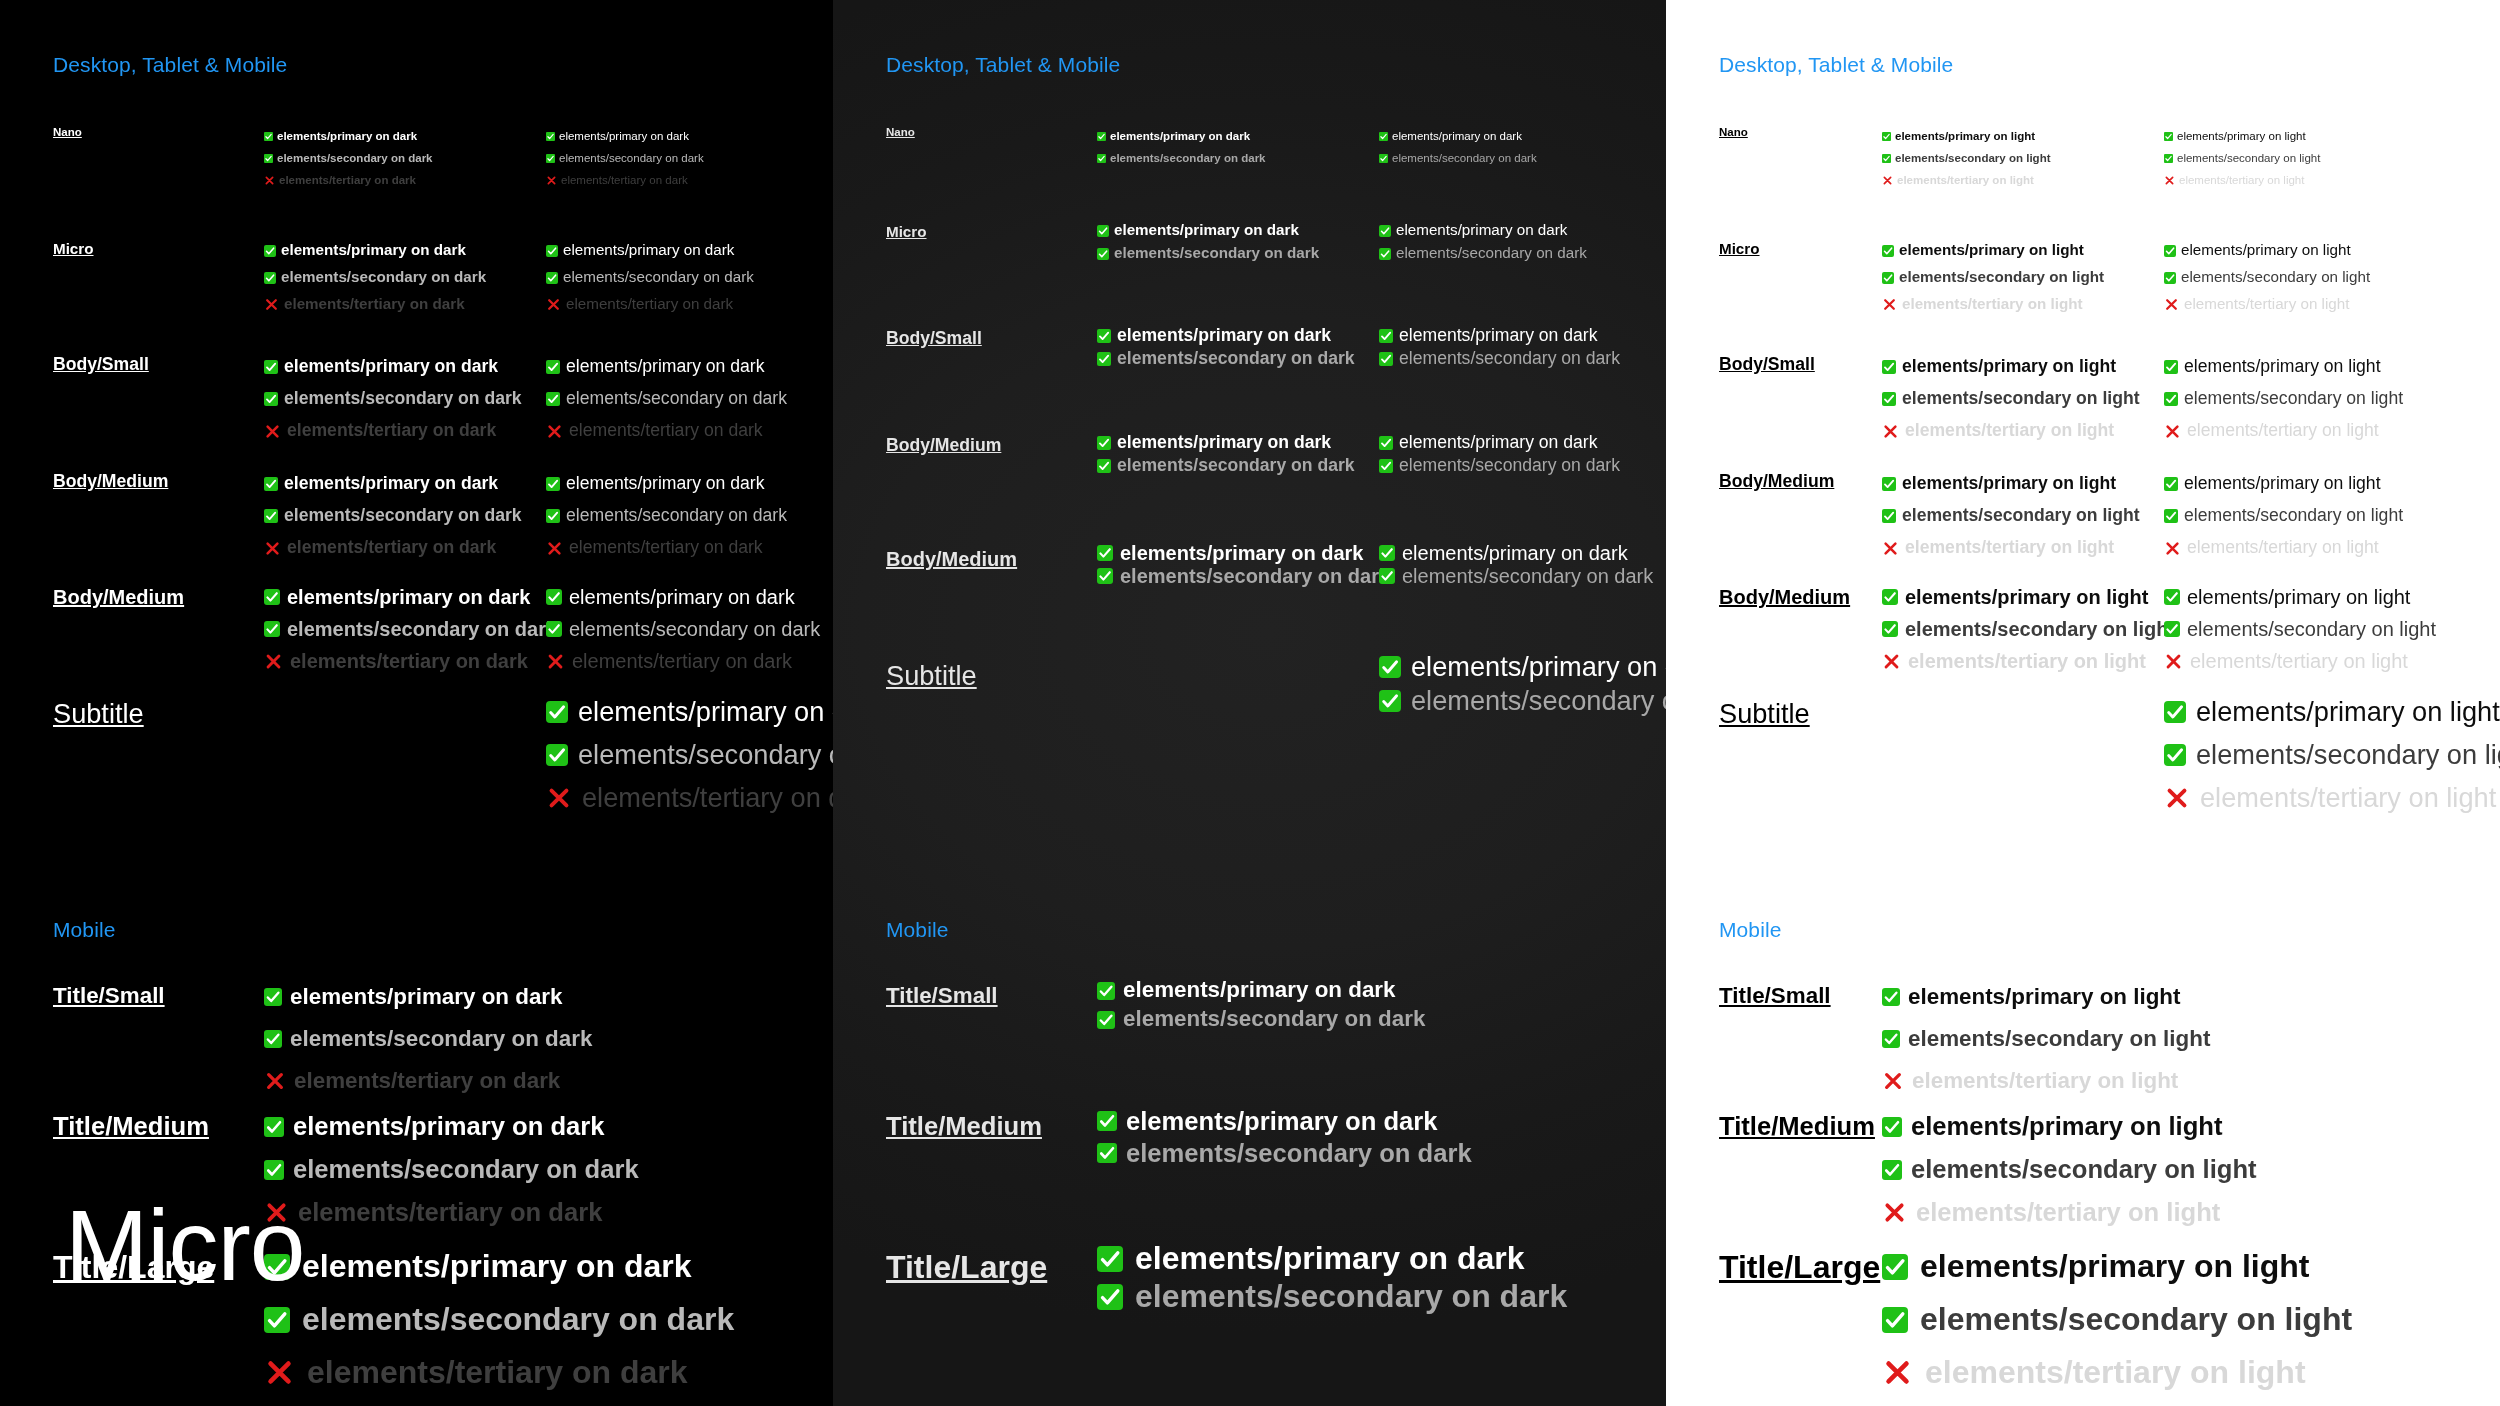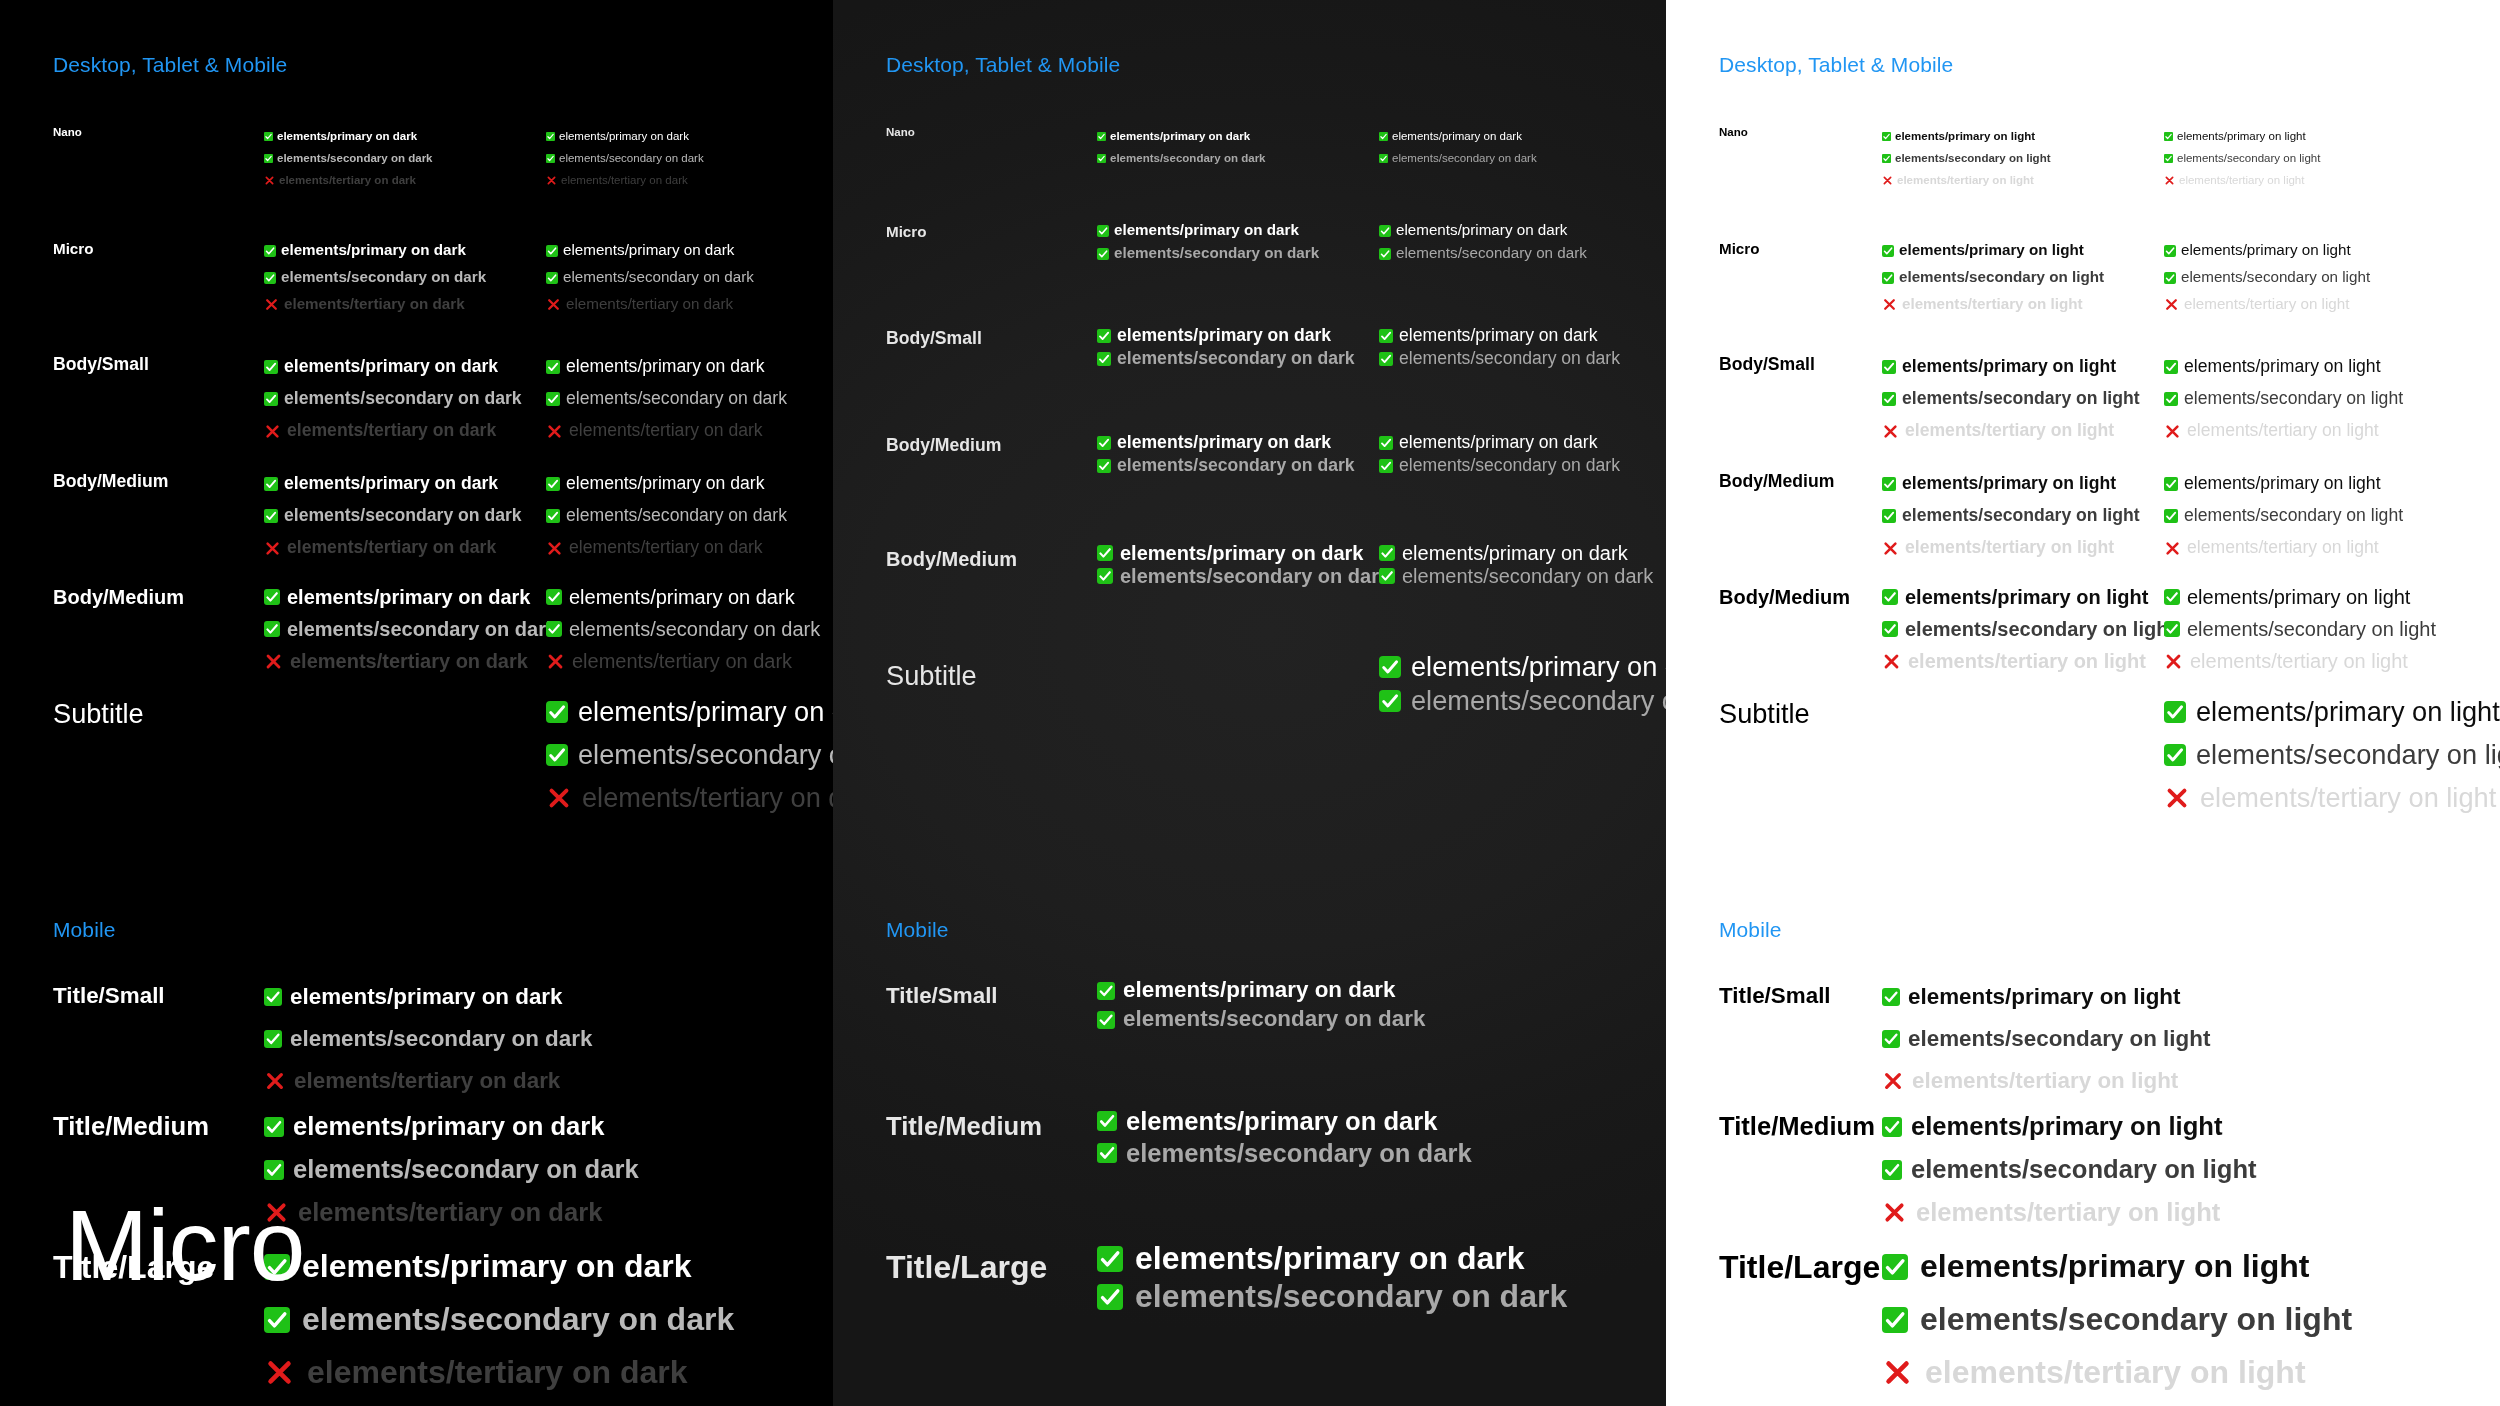--- a/index.html
+++ b/index.html
@@ -21,20 +21,21 @@
     position: absolute;
     font-size: 19px;
     font-weight: 400;
     letter-spacing: .1px;
     white-space: nowrap;
   }
   .row-label {
     position: absolute;
     white-space: nowrap;
     font-weight: 700;
+    text-decoration: underline;
   }
   .col { position: absolute; top: 0; }
 
   .item {
     display: flex;
     align-items: center;
     white-space: nowrap;
     line-height: 1.1;
   }
   .item .glyph {

